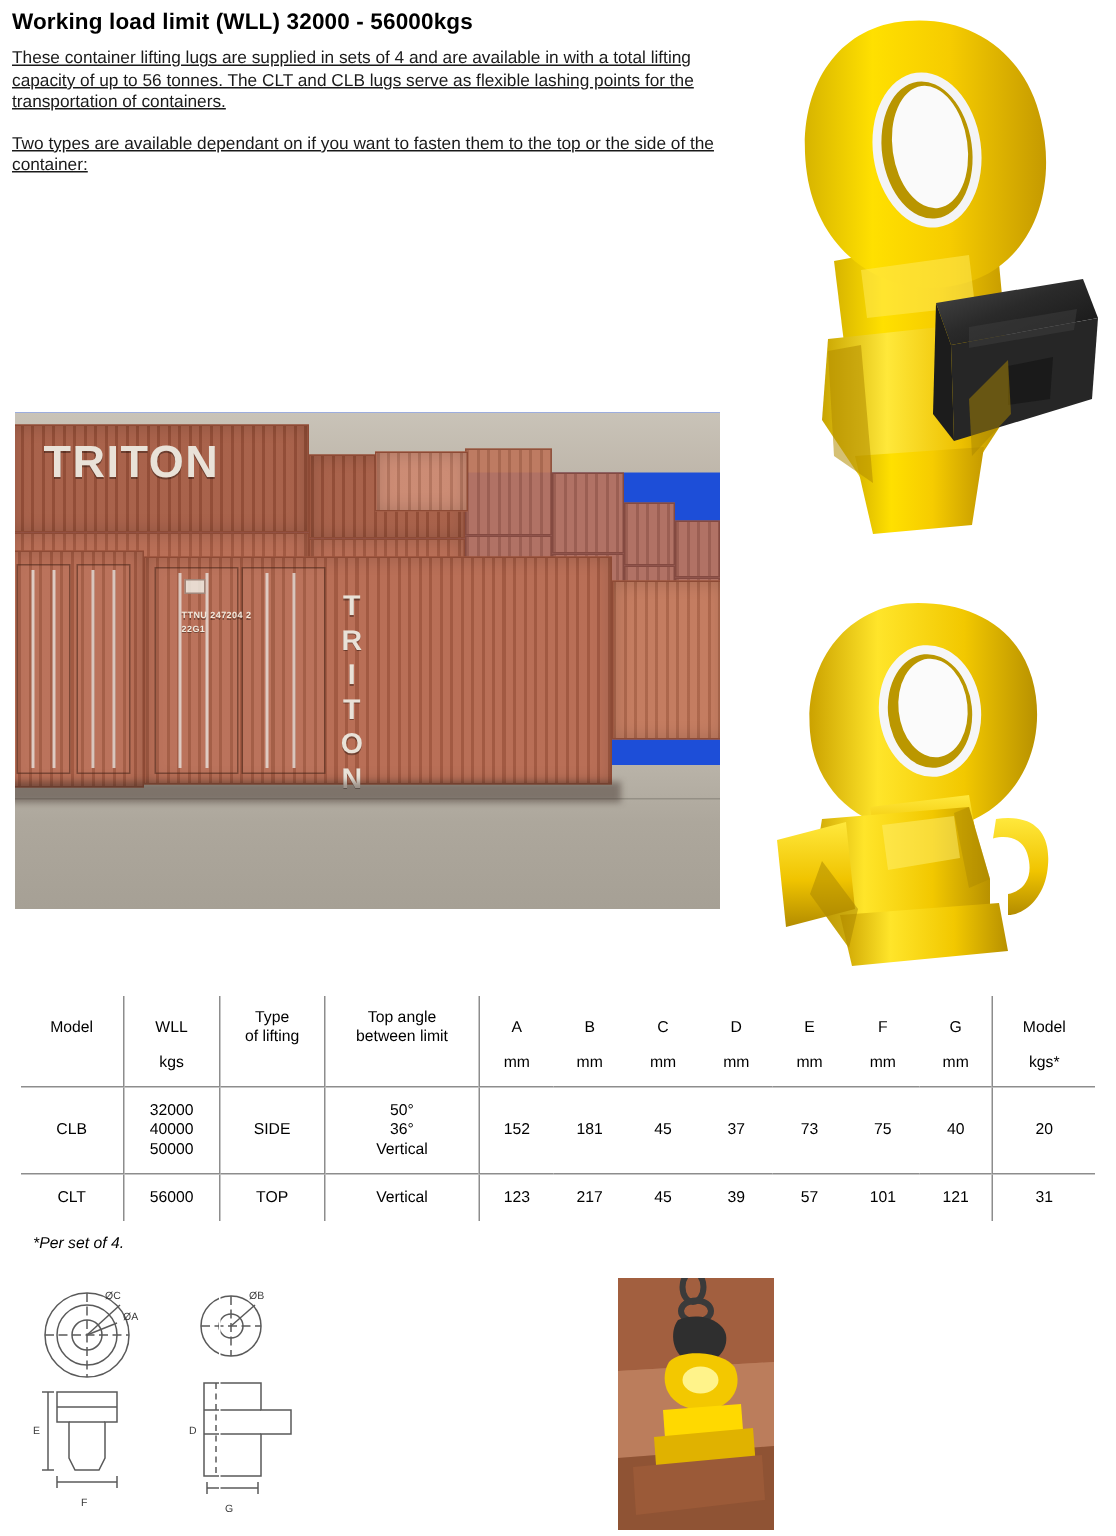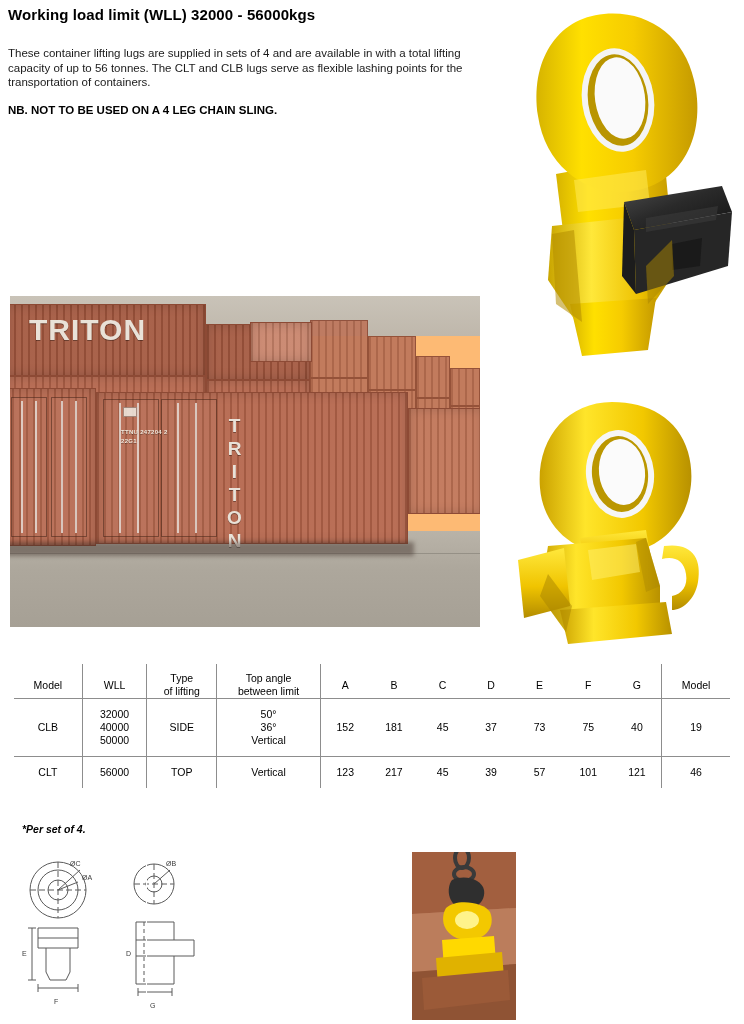--- a/index.html
+++ b/index.html
@@ -37,37 +37,38 @@
   .textcol {
     position: absolute;
     left: 8px;
     top: 30px;
     width: 470px;
     font-size: 11.5px;
     line-height: 14.6px;
     color: #1a1a1a;
   }
   .textcol p {
-    margin: 16px 0 13px 0;
+    margin: 2px 0 13px 0;
+    text-decoration: underline;
   }
   .textcol p.nb {
     font-weight: bold;
     color: #000;
     margin-top: 2px;
   }
 
   
   .container-photo {
     position: absolute;
     left: 10px;
-    top: 296px;
+    top: 275px;
     width: 470px;
     height: 331px;
     overflow: hidden;
-    background: #fdba74;
+    background: #1d4ed8;
     border: 0;
   }
   .cp-sky {
     position: absolute; left: 0; top: 0; width: 470px; height: 40px;
     background: linear-gradient(#c9c3b8, #bfb7ab);
   }
   .cp-ground {
     position: absolute; left: 0; bottom: 0; width: 470px; height: 96px;
     background: linear-gradient(#b9b3a8, #ada79c 40%, #a6a095);
   }
@@ -179,21 +180,21 @@
     padding-bottom: 9px;
     line-height: 13px;
   }
   .spec-table .topline td { border-top: 1px solid #8d8d8d; }
   .multi { line-height: 13.5px; }
   .footnote {
     position: absolute;
     left: 22px;
     top: 823px;
     font-size: 10.5px;
-    font-weight: bold;
+    font-weight: normal;
     font-style: italic;
   }
 
   
   .strip {
     position: absolute;
     left: 8px;
     top: 852px;
     width: 728px;
     height: 168px;
@@ -224,21 +225,21 @@
 </style>
 </head>
 <body>
 
 <div class="page">
 
   <div class="heading">Working load limit (WLL) 32000 - 56000kgs</div>
 
   <div class="textcol">
     <p>These container lifting lugs are supplied in sets of 4 and are available in with a total lifting capacity of up to 56 tonnes. The CLT and CLB lugs serve as flexible lashing points for the transportation of containers.</p>
-    <p class="nb">NB. NOT TO BE USED ON A 4 LEG CHAIN SLING.</p>
+    <p>Two types are available dependant on if you want to fasten them to the top or the side of the container:</p>
   </div>
 
   <div class="container-photo">
     <div class="cp-sky"></div>
     <div class="cp-ground"></div>
 
     <div class="cstack-far" style="left:300px; top:24px; width:58px; height:58px;">
         <div class="corr"></div>
       </div>
     <div class="cstack-far" style="left:300px; top:82px; width:58px; height:56px;">
@@ -423,20 +424,34 @@
           <div>between limit</div>
         </td>
         <td class="vline" style="width:52px;">A</td>
         <td style="width:52px;">B</td>
         <td style="width:52px;">C</td>
         <td style="width:52px;">D</td>
         <td style="width:52px;">E</td>
         <td style="width:52px;">F</td>
         <td style="width:52px;">G</td>
         <td class="vline" style="width:72px;">Model</td>
+      </tr>
+      <tr class="units">
+        <td></td>
+        <td class="vline">kgs</td>
+        <td class="vline"></td>
+        <td class="vline"></td>
+        <td class="vline">mm</td>
+        <td>mm</td>
+        <td>mm</td>
+        <td>mm</td>
+        <td>mm</td>
+        <td>mm</td>
+        <td>mm</td>
+        <td class="vline">kgs*</td>
       </tr>
     </thead>
     <tbody>
       <tr class="topline">
         <td>CLB</td>
         <td class="vline multi">
           <div>32000</div>
           <div>40000</div>
           <div>50000</div>
         </td>
@@ -446,35 +461,35 @@
           <div>36°</div>
           <div>Vertical</div>
         </td>
         <td class="vline">152</td>
         <td>181</td>
         <td>45</td>
         <td>37</td>
         <td>73</td>
         <td>75</td>
         <td>40</td>
-        <td class="vline">19</td>
+        <td class="vline">20</td>
       </tr>
       <tr class="topline">
         <td>CLT</td>
         <td class="vline">56000</td>
         <td class="vline">TOP</td>
         <td class="vline">Vertical</td>
         <td class="vline">123</td>
         <td>217</td>
         <td>45</td>
         <td>39</td>
         <td>57</td>
         <td>101</td>
         <td>121</td>
-        <td class="vline">46</td>
+        <td class="vline">31</td>
       </tr>
     </tbody>
   </table>
 
   <div class="footnote">*Per set of 4.</div>
 
   <div class="strip">
 
     <div class="strip-cell cell1">
       <svg class="dsvg" viewBox="0 0 128 168">

